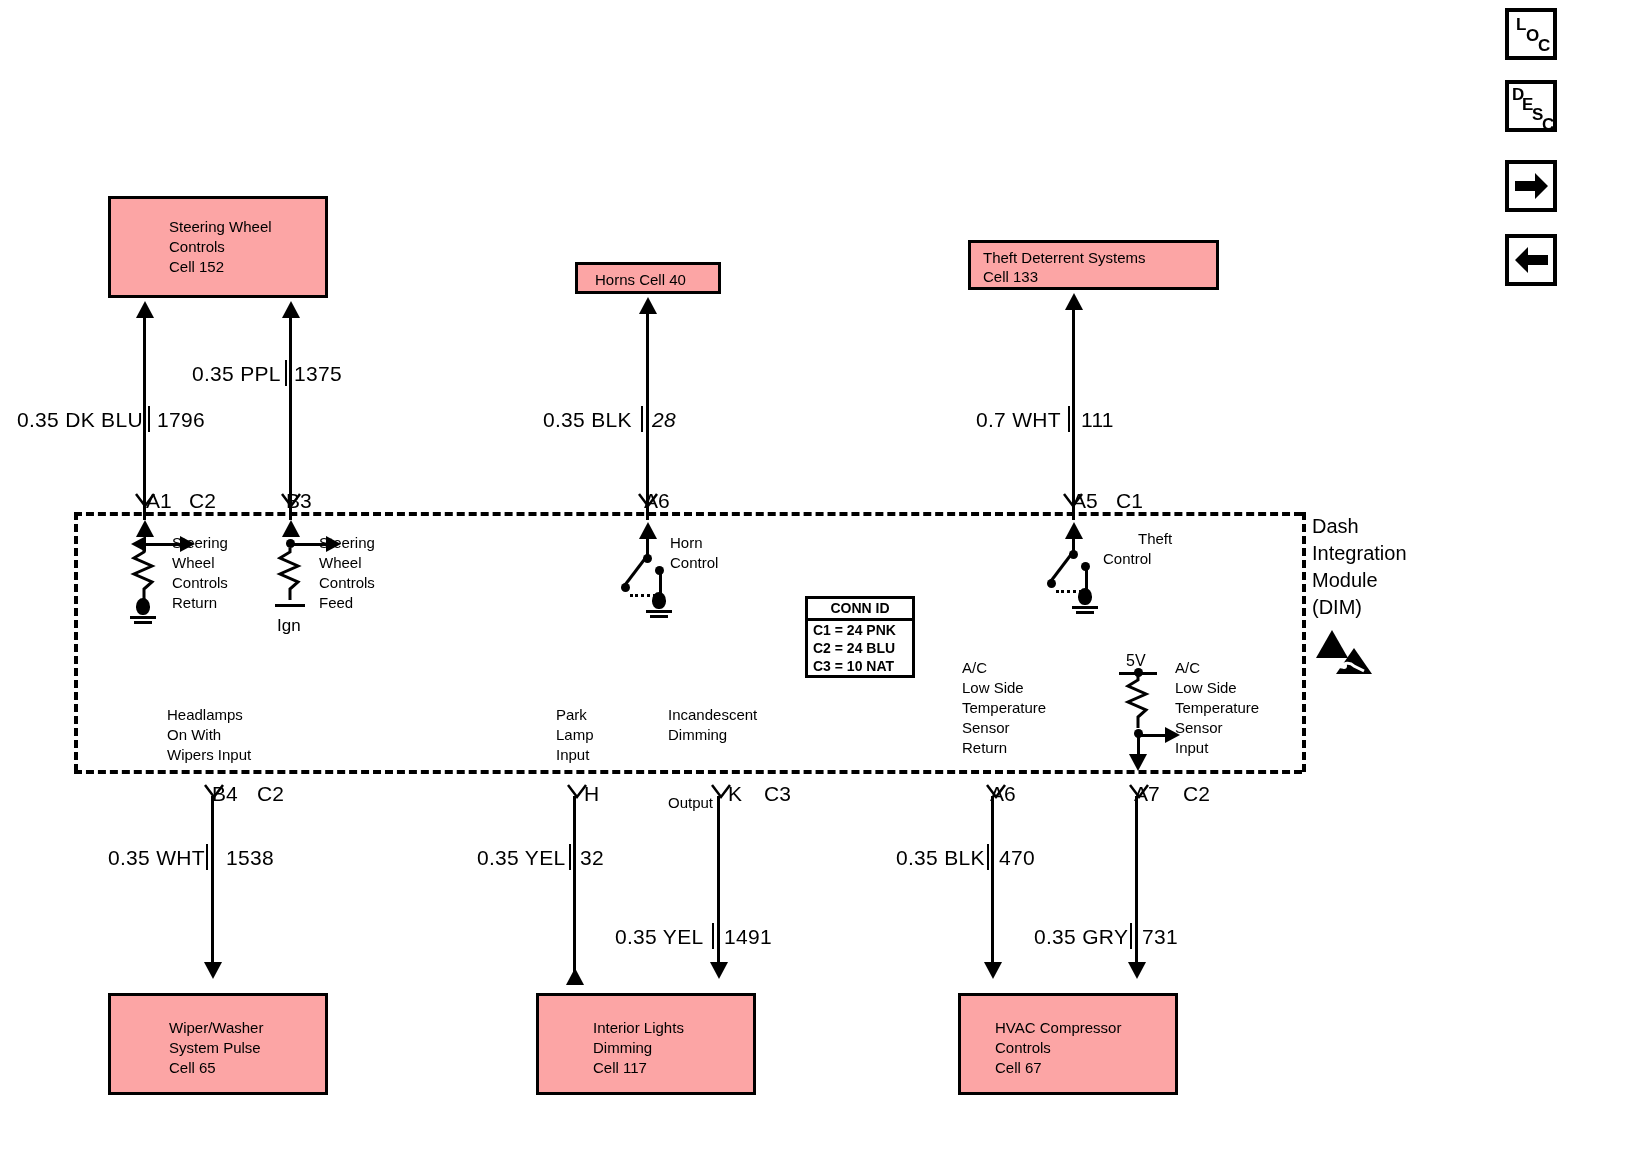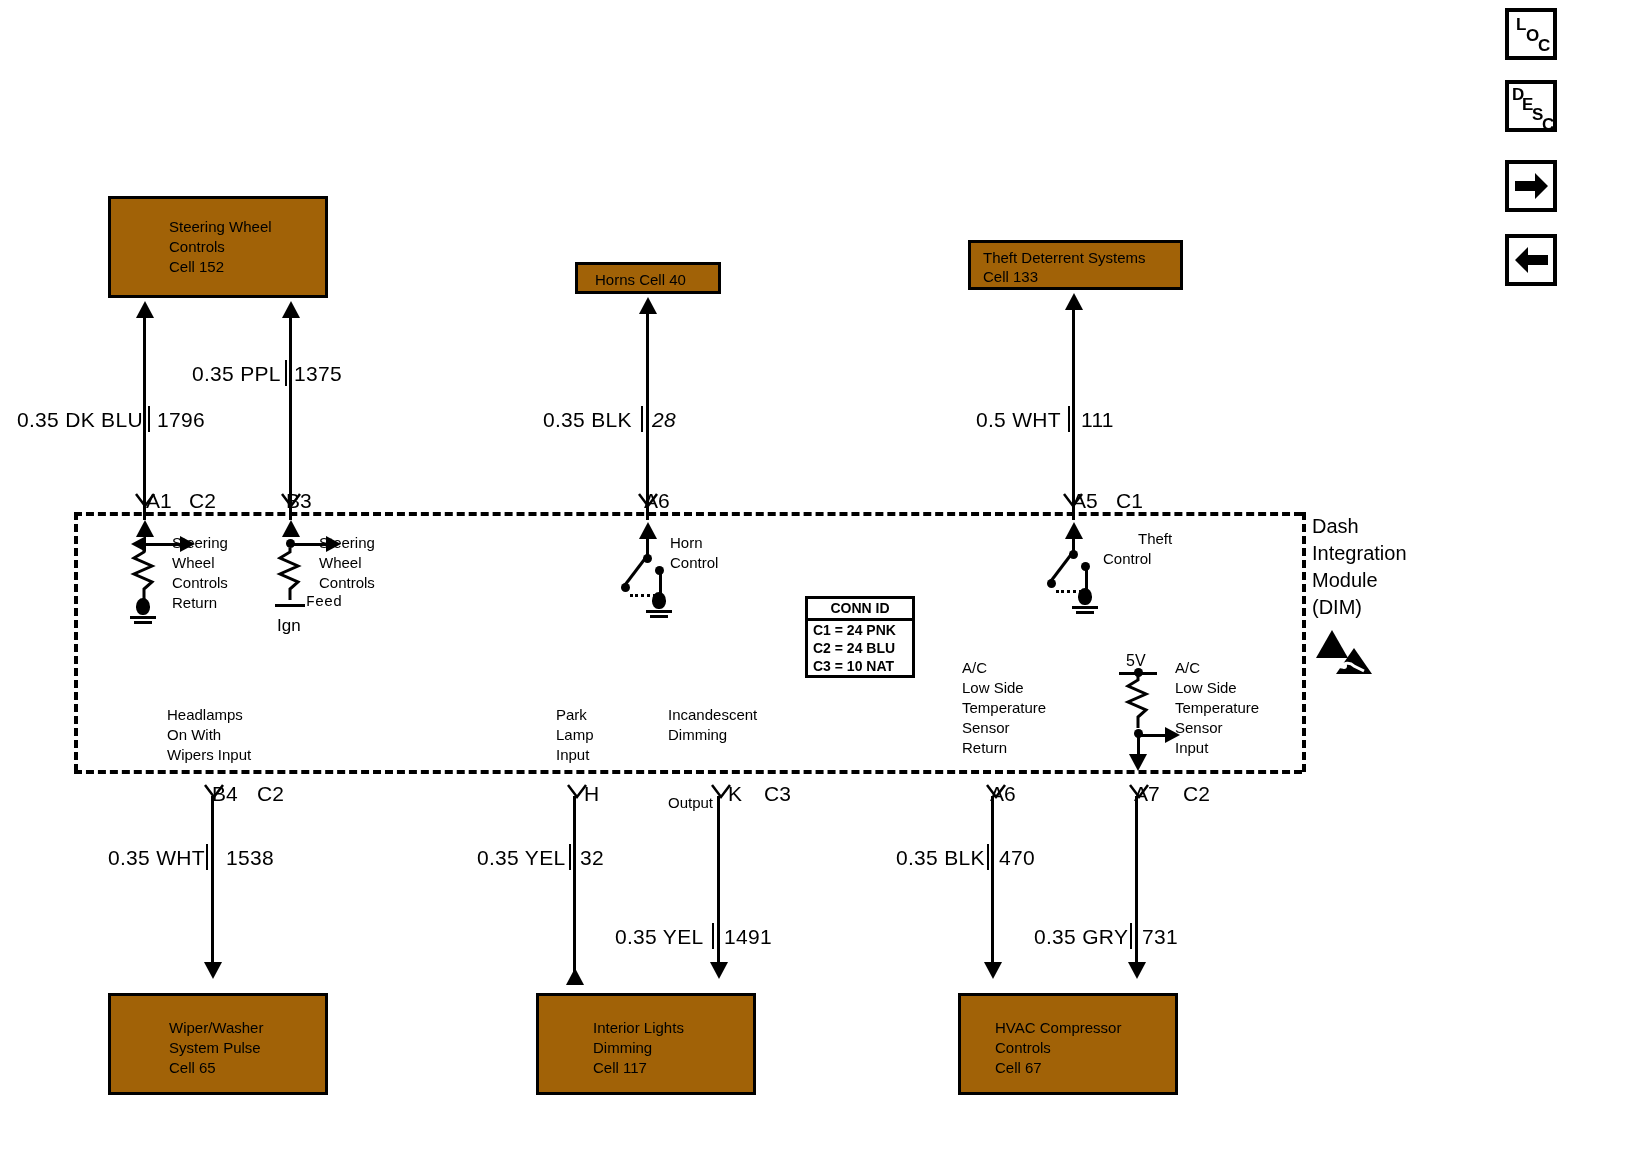--- a/index.html
+++ b/index.html
@@ -1,21 +1,21 @@
 <!DOCTYPE html>
 <html><head>
 <meta charset="utf-8">
 <style>
   html,body{margin:0;padding:0;background:#fff;}
   body{width:1642px;height:1168px;position:relative;overflow:hidden;
        font-family:"Liberation Sans",sans-serif;color:#000;}
   #stage{position:absolute;left:0;top:0;width:1642px;height:1168px;}
   .abs{position:absolute;}
   
-  .box{position:absolute;border:3px solid #000;background:#a16207;box-sizing:border-box;}
+  .box{position:absolute;border:3px solid #000;background:#fca5a5;box-sizing:border-box;}
   .boxtxt{position:absolute;font-size:15px;line-height:20px;white-space:pre;}
   
   .lbl{position:absolute;font-size:15px;line-height:19px;white-space:pre;}
   .wlbl{position:absolute;font-size:21px;line-height:24px;white-space:pre;letter-spacing:.3px;}
   .pin{position:absolute;font-size:21px;line-height:23px;white-space:pre;margin-left:36px;}
   .dimtitle{position:absolute;font-size:20px;line-height:27px;white-space:pre;}
   
   .vline{position:absolute;width:3px;background:#000;}
   .hline{position:absolute;height:3px;background:#000;}
   .sep{position:absolute;width:2px;background:#000;}
@@ -76,21 +76,21 @@
   <div class="box" style="left:108px;top:196px;width:220px;height:102px;">
     <div class="boxtxt" style="left:58px;top:18px;">Steering Wheel</div>
     <div class="boxtxt" style="left:58px;top:38px;">Controls</div>
     <div class="boxtxt" style="left:58px;top:58px;">Cell 152</div>
   </div>
 
   <div class="box" style="left:575px;top:262px;width:146px;height:32px;">
     <div class="boxtxt" style="left:17px;top:5px;">Horns Cell 40</div>
   </div>
 
-  <div class="box" style="left:968px;top:240px;width:215px;height:50px;">
+  <div class="box" style="left:968px;top:240px;width:251px;height:50px;">
     <div class="boxtxt" style="left:12px;top:5px;">Theft Deterrent Systems</div>
     <div class="boxtxt" style="left:12px;top:24px;">Cell 133</div>
   </div>
 
   <div class="arrup" style="left:136px;top:301px;"></div>
   <div class="vline" style="left:143px;top:316px;height:190px;"></div>
   <div class="wlbl" style="left:5px;top:408px;margin-left:12px;">0.35 DK BLU</div>
   <div class="sep" style="left:148px;top:406px;height:26px;"></div>
   <div class="wlbl" style="left:157px;top:408px;">1796</div>
 
@@ -101,21 +101,21 @@
   <div class="wlbl" style="left:294px;top:362px;">1375</div>
 
   <div class="arrup" style="left:639px;top:297px;"></div>
   <div class="vline" style="left:646px;top:312px;height:195px;"></div>
   <div class="wlbl" style="left:543px;top:408px;">0.35 BLK</div>
   <div class="sep" style="left:641px;top:406px;height:26px;"></div>
   <div class="wlbl" style="left:652px;top:408px;font-style:italic;">28</div>
 
   <div class="arrup" style="left:1065px;top:293px;"></div>
   <div class="vline" style="left:1072px;top:308px;height:198px;"></div>
-  <div class="wlbl" style="left:976px;top:408px;">0.5 WHT</div>
+  <div class="wlbl" style="left:976px;top:408px;">0.7 WHT</div>
   <div class="sep" style="left:1068px;top:406px;height:26px;"></div>
   <div class="wlbl" style="left:1081px;top:408px;">111</div>
 
   <div class="pin" style="left:110px;top:489px;">A1</div>
   <div class="pin" style="left:153px;top:489px;">C2</div>
   <svg class="abs" style="left:134px;top:492px;" width="22" height="22">
     <path d="M2,2 L11,14 L20,2" stroke="#000" stroke-width="2.5" fill="none"></path>
     </svg>
 
   <div class="pin" style="left:250px;top:489px;">B3</div>
@@ -176,21 +176,21 @@
   <div class="arrrt" style="left:326px;top:536px;"></div>
   <div class="dot" style="left:286px;top:539px;"></div>
   <svg class="abs" style="left:274px;top:548px;" width="32" height="52">
     <polyline points="16,0 16,4 6,10 24,18 6,26 24,34 16,41 16,52" stroke="#000" stroke-width="3" fill="none"></polyline>
   </svg>
   <div class="hline" style="left:275px;top:604px;width:30px;"></div>
   <div class="lbl" style="left:277px;top:616px;font-size:17px;">Ign</div>
   <div class="lbl" style="left:319px;top:533px;">Steering</div>
   <div class="lbl" style="left:319px;top:553px;">Wheel</div>
   <div class="lbl" style="left:319px;top:573px;">Controls</div>
-  <div class="lbl" style="left:306px;top:593px;font-family:Liberation Mono, monospace;">Feed</div>
+  <div class="lbl" style="left:319px;top:593px;">Feed</div>
 
   <div class="vline" style="left:646px;top:506px;height:14px;"></div>
   <div class="arrup" style="left:639px;top:522px;"></div>
   <div class="vline" style="left:646px;top:539px;height:18px;"></div>
   <div class="dot" style="left:643px;top:554px;"></div>
   <svg class="abs" style="left:618px;top:552px;" width="36" height="38">
     <line x1="29" y1="4" x2="7" y2="33" stroke="#000" stroke-width="3"></line>
   </svg>
   <div class="dot" style="left:621px;top:583px;"></div>
   <div class="dotline" style="left:630px;top:594px;width:32px;"></div>

